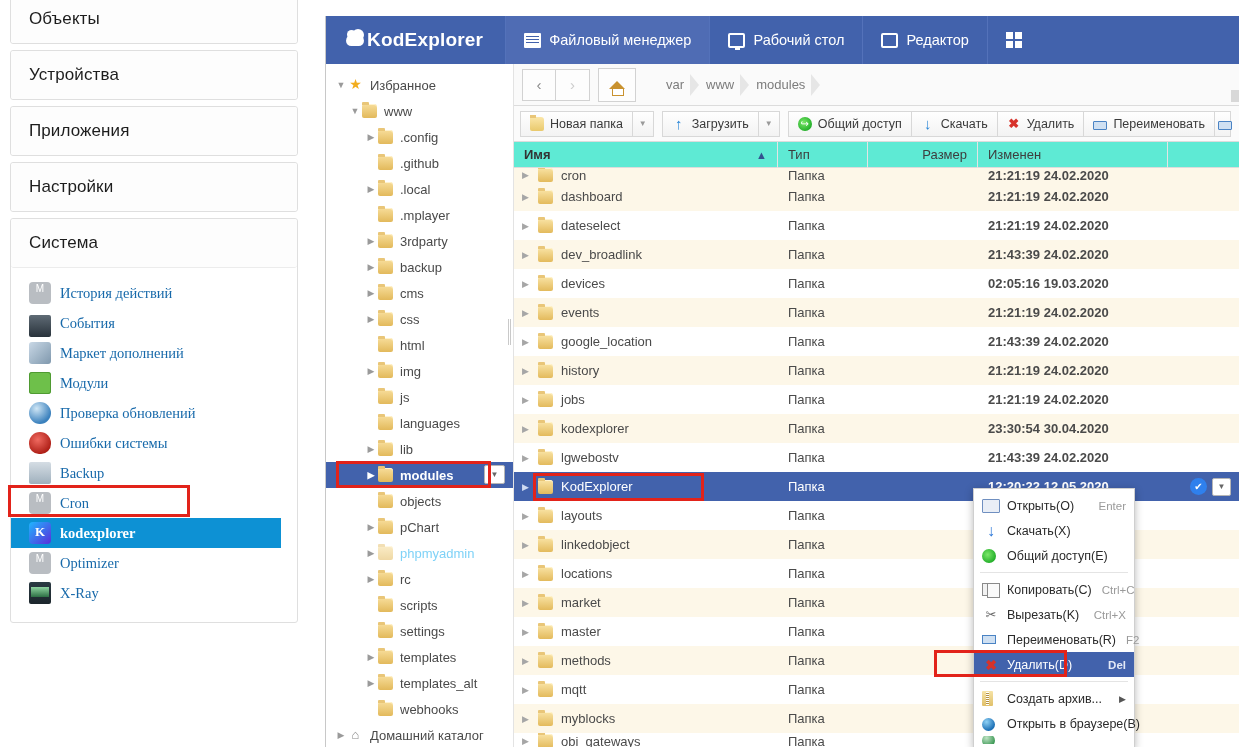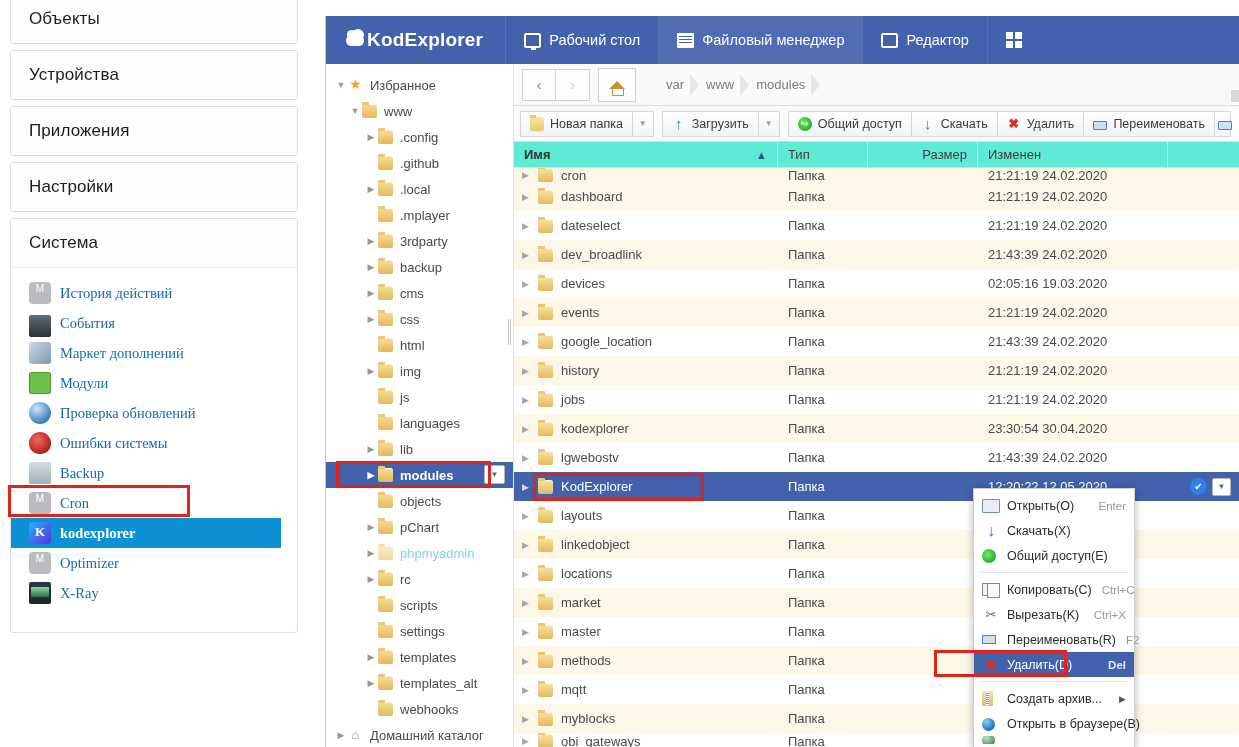--- a/index.html
+++ b/index.html
@@ -25,21 +25,21 @@
     background: #fff;
   }
   .nav-group-header {
     padding: 14px 14px 14px 18px;
     font-size: 17px;
     color: #1d1d1d;
     letter-spacing: .1px;
     background: #fdfdfd;
     border-radius: 3px;
   }
-  .nav-group.open { padding-bottom: 20px; }
+  .nav-group.open { padding-bottom: 10px; }
   .nav-group.open .nav-group-header { border-bottom: 1px solid #ececec; }
   .nav-items { padding: 10px 0 4px 0; font-family: Liberation Serif, serif; }
   .nav-item {
     display: flex; align-items: center;
     height: 30px;
     padding-left: 18px;
     font-size: 14.5px;
     color: #1769aa;
     cursor: pointer;
     position: relative;
@@ -284,21 +284,21 @@
     display:flex; align-items:center;
     height:29px;
     font-size:13px; color:#4a4a4a;
     cursor:default;
     position:relative;
   }
   .row.odd { background:#fdf7e8; }
   .row .c-name { width:264px; display:flex; align-items:center; padding-left:8px; }
   .row .c-type { width:90px; padding-left:10px; }
   .row .c-size { width:110px; }
-  .row .c-mod  { width:190px; padding-left:10px; white-space:nowrap; }
+  .row .c-mod  { width:190px; padding-left:10px; white-space:nowrap;font-weight:bold; }
   .row .rarrow { width:16px; flex:0 0 16px; color:#a6a6a6; font-size:9px; }
   .row .rfolder {
     width:15px;height:14px;flex:0 0 15px;margin-right:8px;
     background:linear-gradient(#f9e3a4,#e3ba5c);border-radius:1px 3px 2px 2px;position:relative;
     box-shadow: inset 0 1px 0 #fff4d0;
   }
   .row .rfolder:before{content:"";position:absolute;left:0;top:-2px;width:7px;height:3px;background:#e9c678;border-radius:1px 1px 0 0;}
   .row.selected { background:#4262ac; color:#fff; }
   .row.selected .rarrow { color:#cfdaf2; }
   .row .rowtools { margin-left:auto; display:flex; align-items:center; gap:5px; padding-right:8px; }
@@ -431,27 +431,27 @@
     <div class="red-outline" style="left:8px; top:497px; width:182px; height:32px;"></div>
   </div>
 
   <div id="kod">
 
     <div id="kod-header">
       <div class="kod-logo">
         <span class="cloud"></span>
         <span>KodExplorer</span>
       </div>
+      <div class="kod-tab active">
+        <span class="t-ico ico-files"></span>
+        <span>Файловый менеджер</span>
+      </div>
       <div class="kod-tab">
         <span class="t-ico ico-monitor"></span>
         <span>Рабочий стол</span>
-      </div>
-      <div class="kod-tab active">
-        <span class="t-ico ico-files"></span>
-        <span>Файловый менеджер</span>
       </div>
       <div class="kod-tab">
         <span class="t-ico ico-edit"></span>
         <span>Редактор</span>
       </div>
       <div class="kod-tab">
         <span class="ico-grid">
             <i></i>
             <i></i>
             <i></i>

